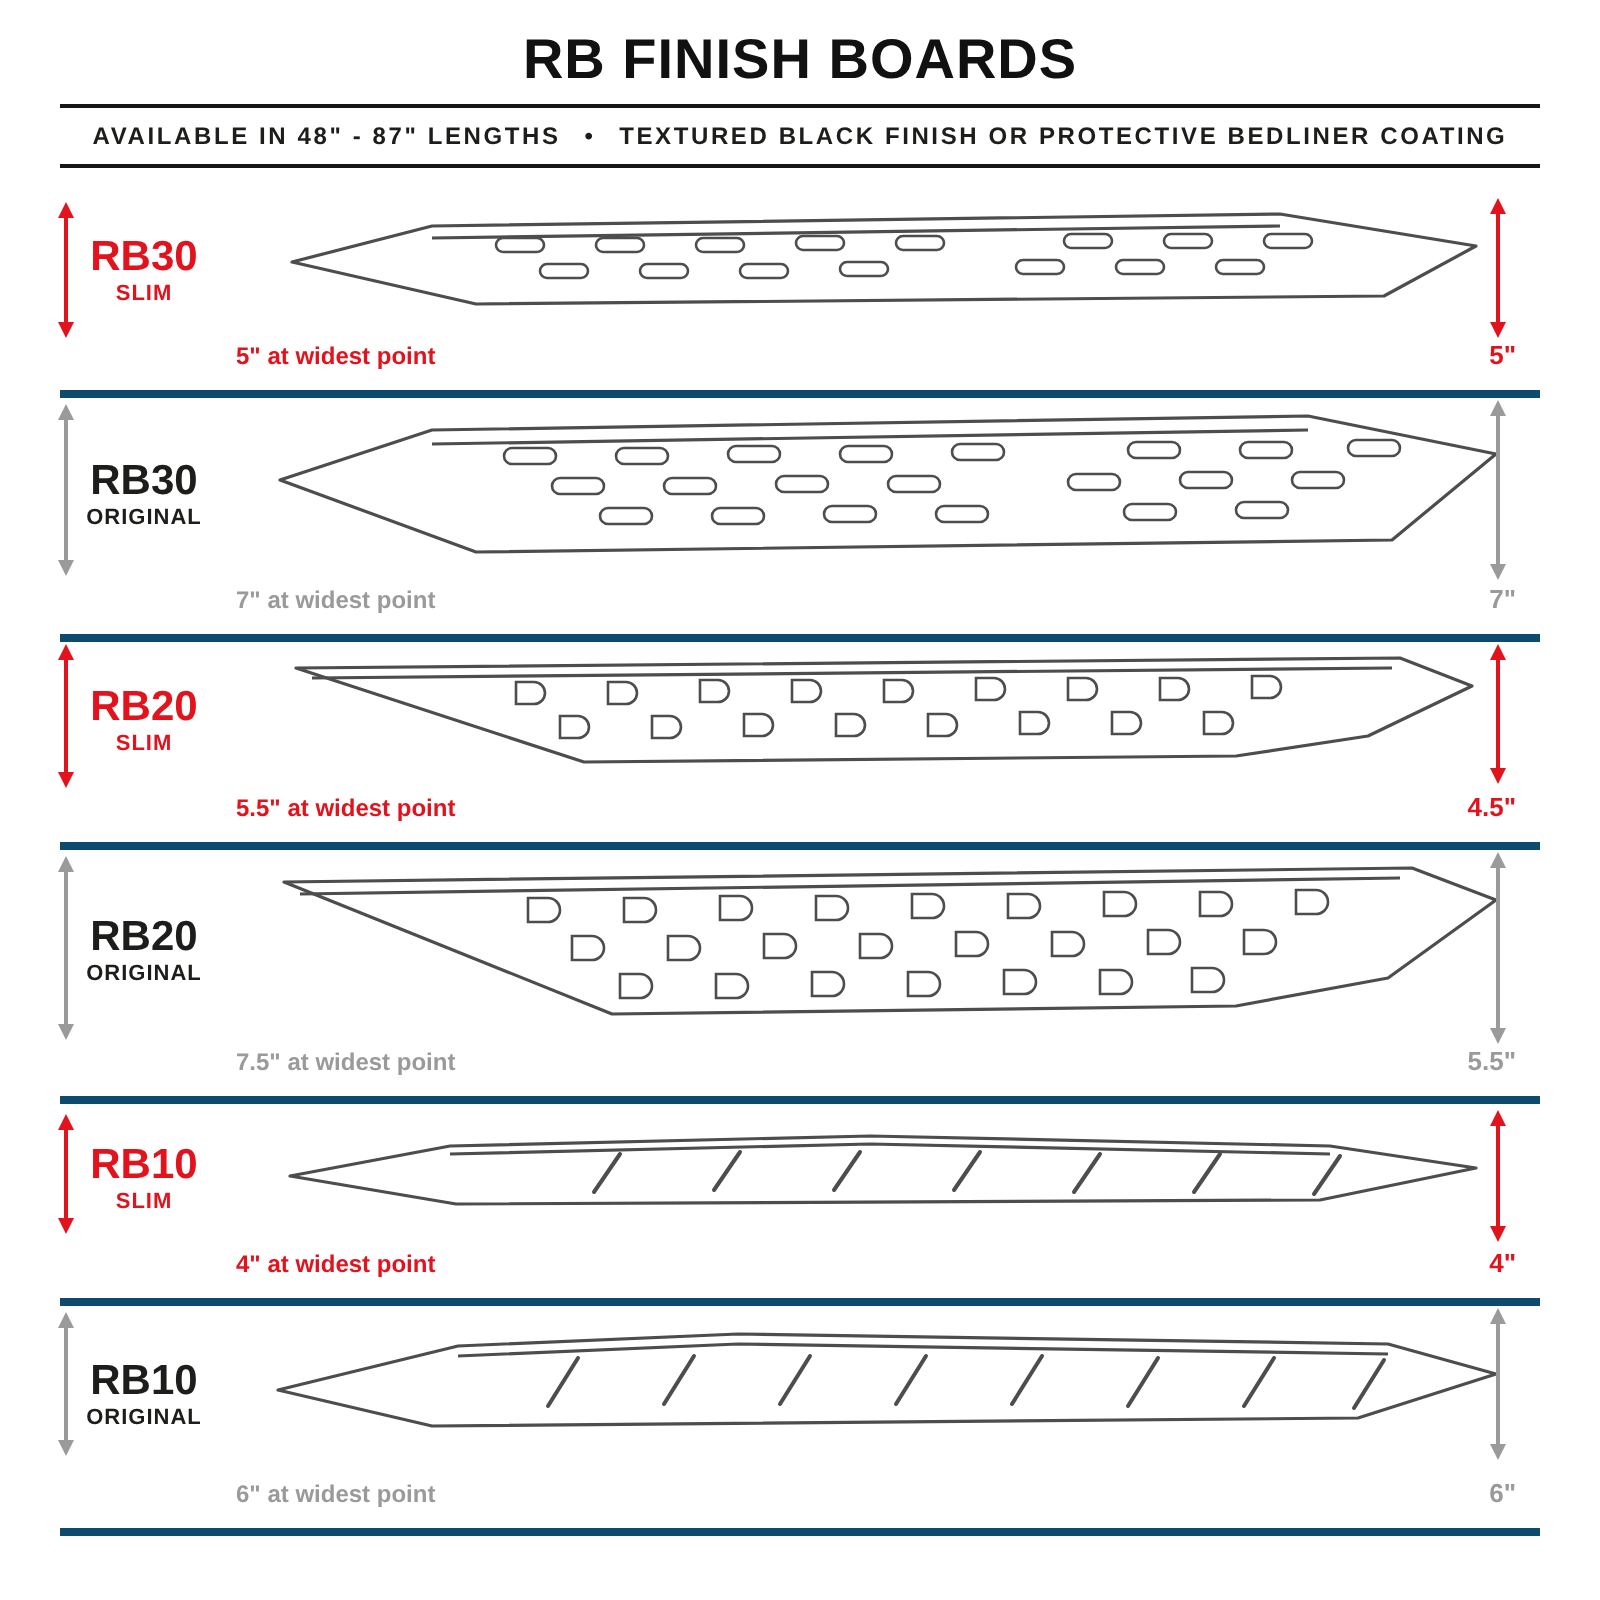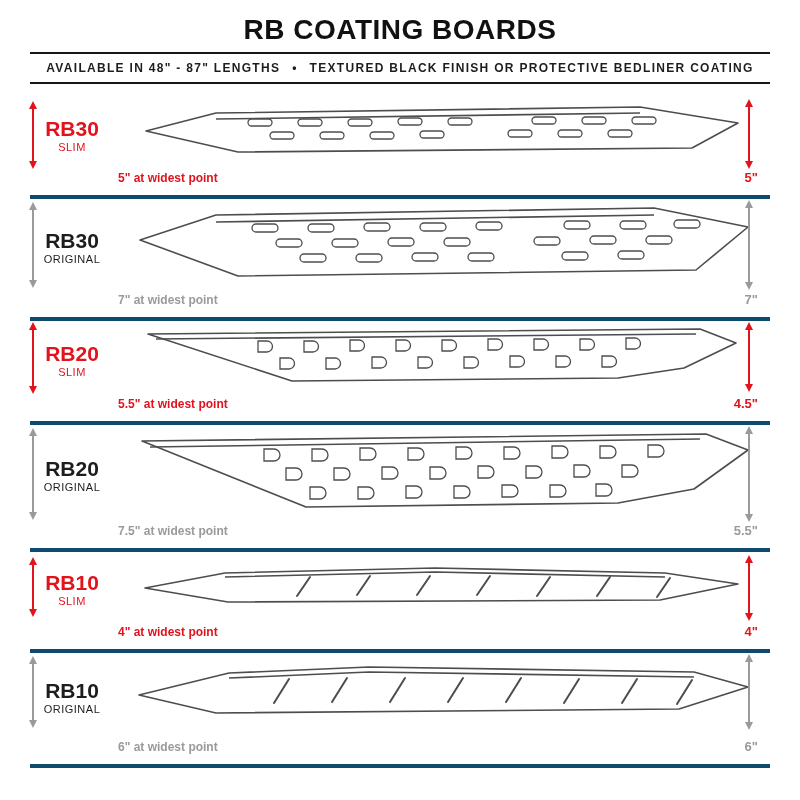--- a/index.html
+++ b/index.html
@@ -12,21 +12,21 @@
           padding:7px 0;text-align:center;}
   .subtitle{margin:0;font-size:12px;font-weight:bold;letter-spacing:1.3px;color:#1d1d1b;}
   
   .rows{margin:14px 30px 0;}
   .row{position:relative;border-bottom:4px solid #0c4a6e;}
   .row.red{color:#e2131d;}
   .row.gray{color:#9a9a9a;}
   .label{position:absolute;left:2px;top:0;bottom:22px;width:80px;display:flex;
          flex-direction:column;justify-content:center;align-items:center;text-align:center;}
   .name{font-size:21px;font-weight:bold;line-height:1;}
-  .variant{font-size:11px;font-weight:normal;letter-spacing:.5px;margin-top:2px;}
+  .variant{font-size:11px;font-weight:bold;letter-spacing:.5px;margin-top:2px;}
   .row.gray .name,.row.gray .variant{color:#1d1d1b;}
   .row.red .name,.row.red .variant{color:#e2131d;}
   .board{position:absolute;}
   .widest{position:absolute;left:88px;bottom:10px;font-size:12px;font-weight:bold;}
   .hlabel{position:absolute;right:12px;bottom:10px;font-size:13px;font-weight:bold;}
   
   .varrow{position:absolute;width:2px;background:currentColor;}
   .varrow::before,.varrow::after{content:"";position:absolute;left:50%;
       transform:translateX(-50%);border-left:4.5px solid transparent;
       border-right:4.5px solid transparent;}
@@ -34,21 +34,21 @@
   .varrow::after{bottom:-7px;border-top:8px solid currentColor;}
   .varrow.left{left:2px;}
   .varrow.right{right:20px;}
   svg{display:block;}
 </style>
 </head>
 <body>
 
 <div class="page">
 
-  <h1 class="title">RB COATING BOARDS</h1>
+  <h1 class="title">RB FINISH BOARDS</h1>
   <div class="subbar">
     <p class="subtitle">AVAILABLE IN 48" - 87" LENGTHS  •  TEXTURED BLACK FINISH OR PROTECTIVE BEDLINER COATING</p>
   </div>
 
   <div class="rows">
 
     <section class="row red" style="height:97px">
       <span class="varrow left" style="top:10px;height:54px"></span>
       <div class="label">
         <div class="name">RB30</div>

